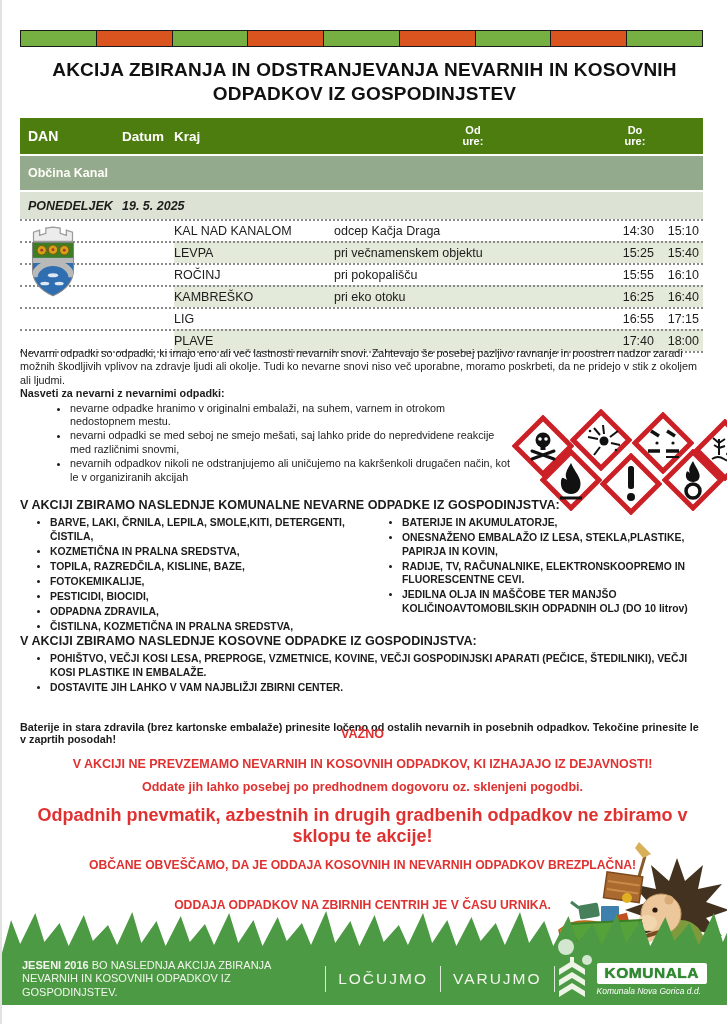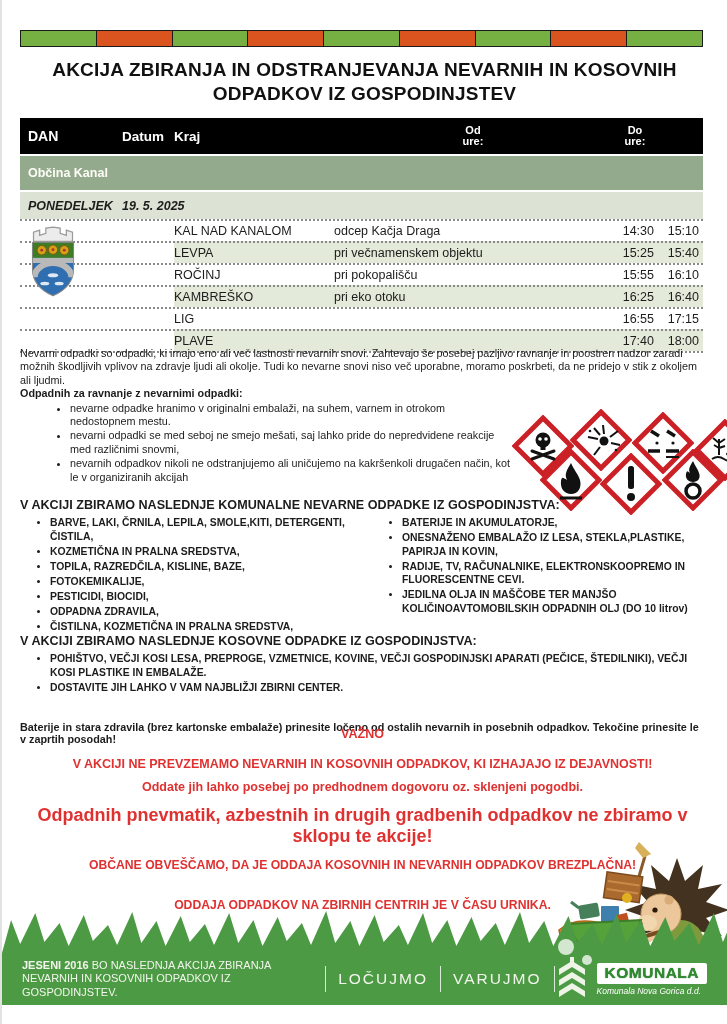--- a/index.html
+++ b/index.html
@@ -15,21 +15,21 @@
   .stripe span { flex:1; border-right:1px solid #1a1a1a; }
   .stripe span:last-child { border-right:none; }
   .stripe span:nth-child(odd) { background:#76b043; }
   .stripe span:nth-child(even) { background:#d9541e; }
   
   .title { position:absolute; top:58px; left:0; right:0; text-align:center;
            font-size:19px; line-height:24px; font-weight:bold; color:#111; letter-spacing:.2px; }
   
   .sched { position:absolute; left:18px; right:24px; top:118px; font-size:12.5px; }
   .t-head { display:grid; grid-template-columns:102px 52px 160px 1fr 46px 45px;
-            background:#000000; color:#fff; font-weight:bold; height:38px;
+            background:#4d7c0f; color:#fff; font-weight:bold; height:38px;
             align-items:center; border-bottom:2px solid #fff; }
   .t-head .c1 { padding-left:8px; font-size:14px; }
   .t-head .c { font-size:13.5px; }
   .th-time { font-size:11px; line-height:11.5px; text-align:center; white-space:pre-line; }
   .t-muni { background:#94aa8c; color:#fdfdf6; font-weight:bold; height:36px;
             display:flex; align-items:center; padding-left:8px; border-bottom:2px solid #fff; }
   .t-day  { background:#dde3d4; height:27px; display:grid; grid-template-columns:102px auto;
             align-items:center; font-style:italic; font-weight:bold; }
   .t-day .d1 { padding-left:8px; }
   .t-body { position:relative; border-bottom:2px dotted #8a8a8a; }
@@ -175,21 +175,21 @@
           <ellipse cx="28" cy="50" rx="5" ry="2" fill="#dfe9f3"></ellipse>
           <ellipse cx="20" cy="58" rx="4.4" ry="1.8" fill="#dfe9f3"></ellipse>
           <ellipse cx="34" cy="58" rx="4.4" ry="1.8" fill="#dfe9f3"></ellipse>
         </g>
       </svg>
     </div>
   </div>
 
   <div class="intro">
     <div>Nevarni odpadki so odpadki, ki imajo eno ali več lastnosti nevarnih snovi. Zahtevajo še posebej pazljivo ravnanje in poostren nadzor zaradi možnih škodljivih vplivov na zdravje ljudi ali okolje. Tudi ko nevarne snovi niso več uporabne, moramo poskrbeti, da ne pridejo v stik z okoljem ali ljudmi.</div>
-    <div class="bold">Odpadnih za ravnanje z nevarnimi odpadki:</div>
+    <div class="bold">Nasveti za nevarni z nevarnimi odpadki:</div>
     <div class="adv-flex">
       <div class="adv-left">
         <ul>
           <li>nevarne odpadke hranimo v originalni embalaži, na suhem, varnem in otrokom nedostopnem mestu.</li>
           <li>nevarni odpadki se med seboj ne smejo mešati, saj lahko pride do nepredvidene reakcije med različnimi snovmi,</li>
           <li>nevarnih odpadkov nikoli ne odstranjujemo ali uničujemo na kakršenkoli drugačen način, kot le v organiziranih akcijah</li>
         </ul>
       </div>
 
       <div class="symbols">

